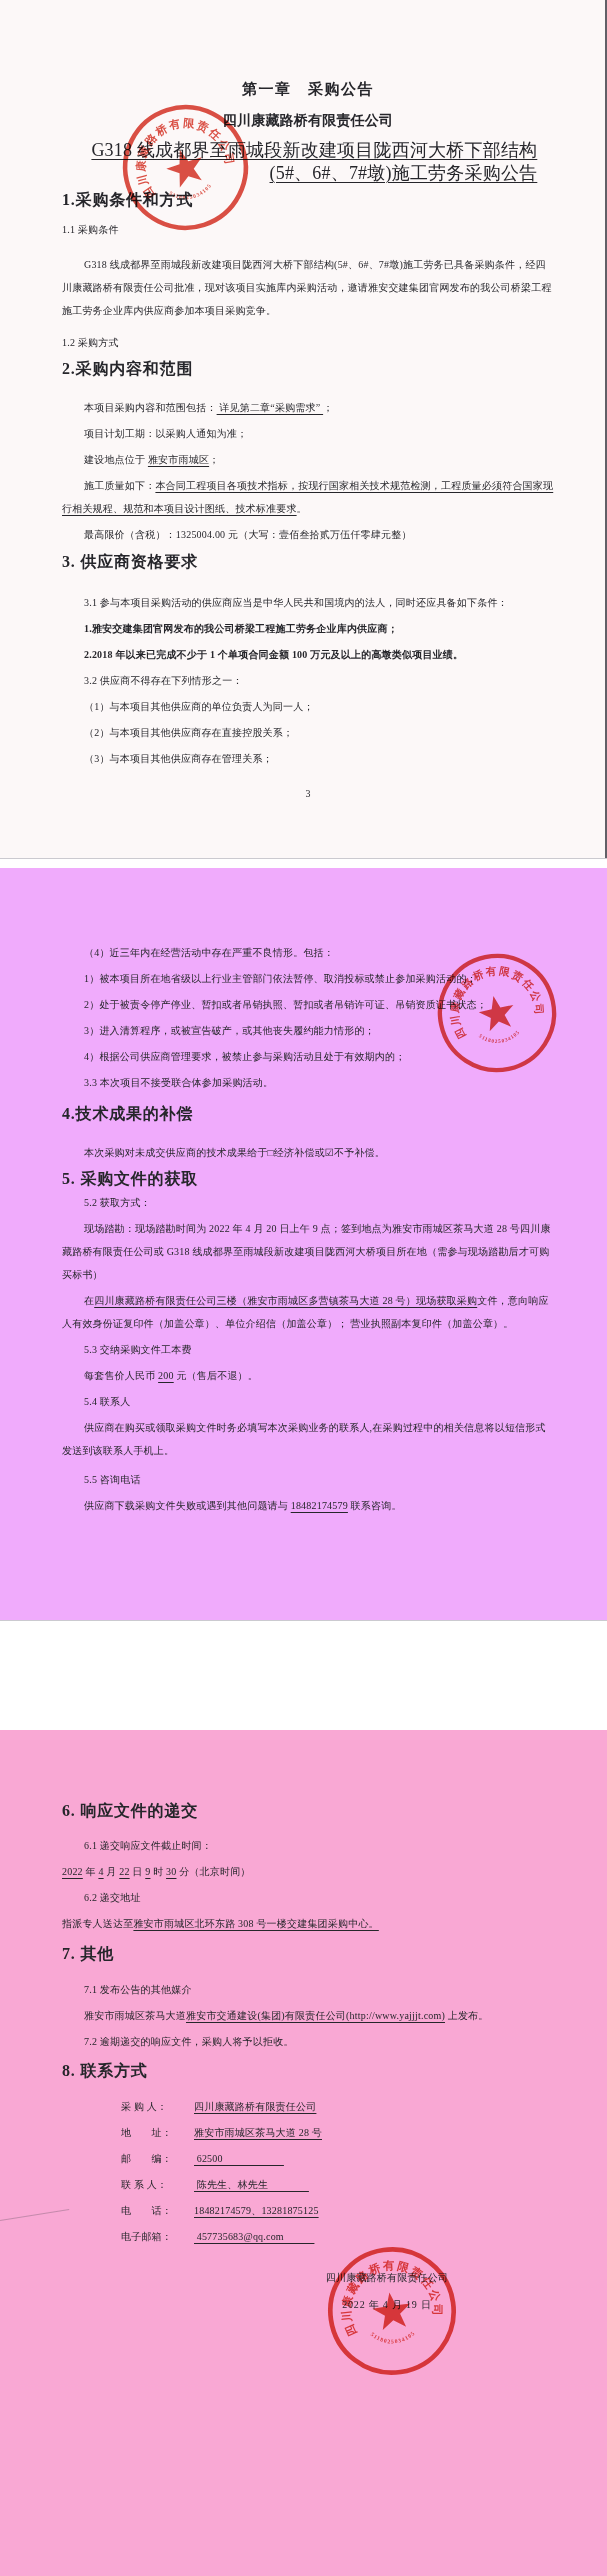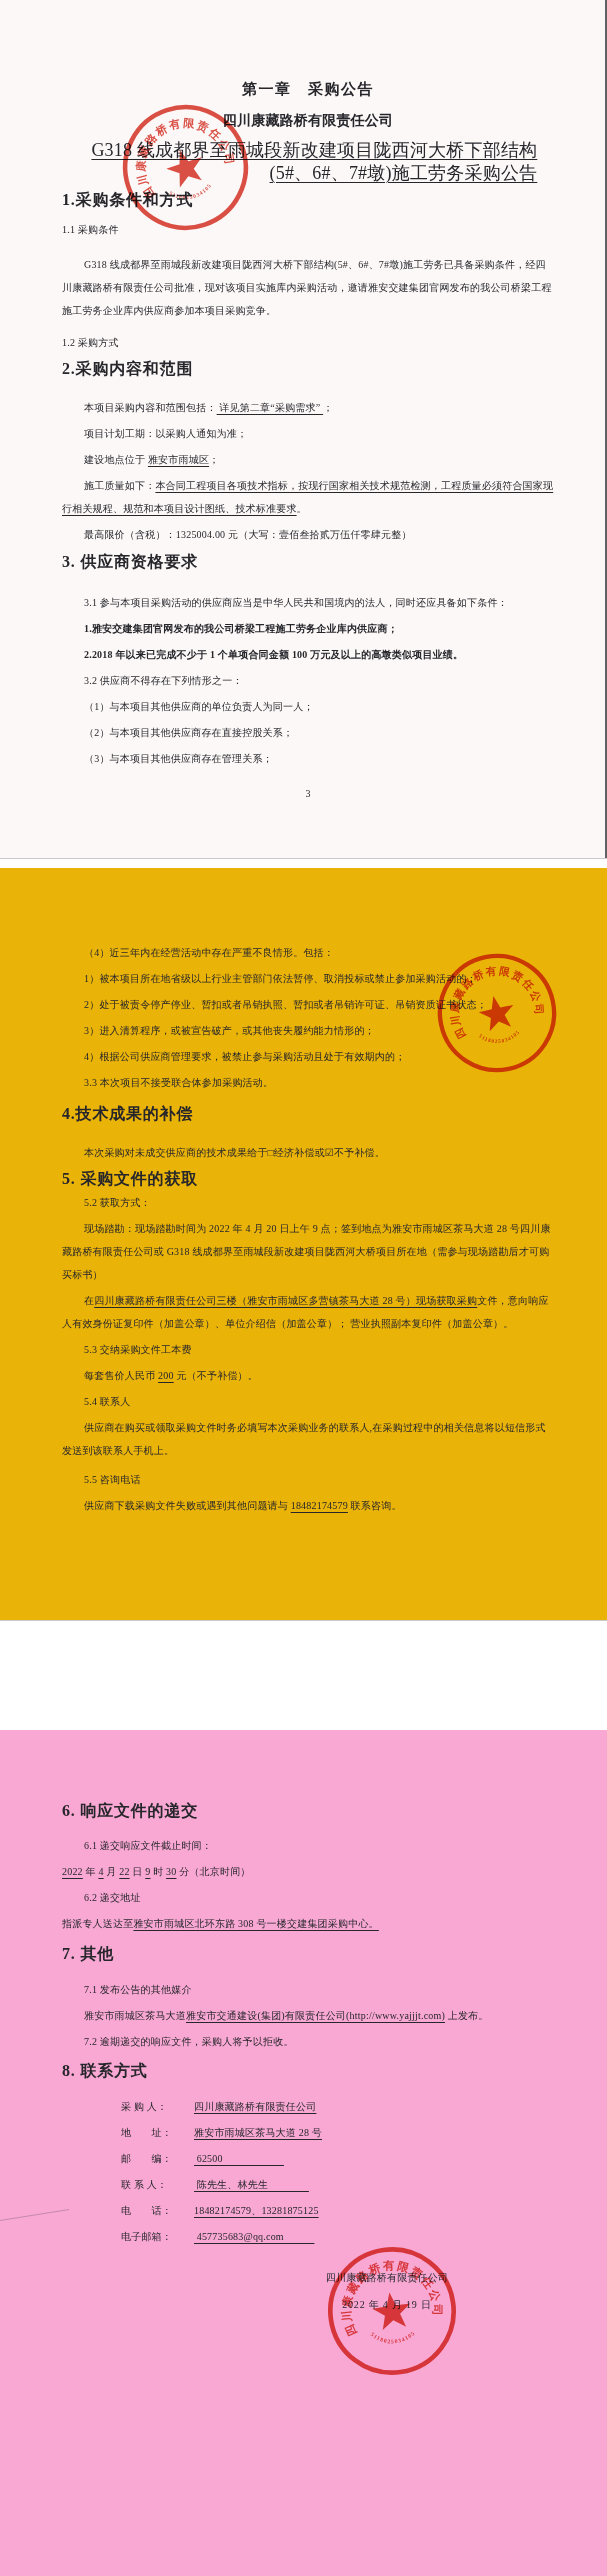--- a/index.html
+++ b/index.html
@@ -2,21 +2,21 @@
 <html style="font-size:12px"><head>
 <meta charset="utf-8">
 <style>
   :root{ --seal:#d8392c; --ink:#26262b; }
   html,body{margin:0;padding:0;background:#ffffff;}
   body{width:607px;}
   .doc{position:relative;width:607px;height:2576px;overflow:hidden;
        font-family:"Liberation Serif","DejaVu Serif",serif;color:var(--ink);}
   .page{position:absolute;left:0;width:607px;box-shadow:0 0.8px 0 rgba(70,65,85,.35);}
   .page-1{top:0;height:858px;background:#fcf8f8;}
-  .page-2{top:868px;height:752px;background:#eab308;}
+  .page-2{top:868px;height:752px;background:#f0abfc;}
   .page-3{top:1730px;height:846px;background:#f9a8d4;box-shadow:none;}
   .content{position:relative;}
   .page-1 .content{padding:73px 53px 0 62px;}
   .page-2 .content{padding:70px 53px 0 62px;}
   .page-3 .content{padding:65px 53px 0 62px;}
 
   .par{margin:3px 0 0;font-size:10px;line-height:23px;letter-spacing:0.2px;}
   .t-chapter{font-size:15px;font-weight:700;text-align:center;line-height:20px;margin:6px 0 12px;letter-spacing:1.5px;}
   .t-company{font-size:14px;font-weight:700;text-align:center;line-height:20px;margin:0;}
   .t-doctitle{font-size:18px;font-weight:400;text-align:right;line-height:23px;margin:7.6px 16.7px 7.6px;}
@@ -100,21 +100,21 @@
         <p class="par t-body"><span>3）进入清算程序，或被宣告破产，或其他丧失履约能力情形的；</span></p>
         <p class="par t-body"><span>4）根据公司供应商管理要求，被禁止参与采购活动且处于有效期内的；</span></p>
         <p class="par t-body"><span>3.3 本次项目不接受联合体参加采购活动。</span></p>
         <p class="par t-sec g16"><span>4.技术成果的补偿</span></p>
         <p class="par t-body g24"><span>本次采购对未成交供应商的技术成果给于□经济补偿或☑不予补偿。</span></p>
         <p class="par t-sec"><span>5. 采购文件的获取</span></p>
         <p class="par t-body"><span>5.2 获取方式：</span></p>
         <p class="par t-body"><span>现场踏勘：现场踏勘时间为 2022 年 4 月 20 日上午 9 点；签到地点为雅安市雨城区茶马大道 28 号四川康藏路桥有限责任公司或 G318 线成都界至雨城段新改建项目陇西河大桥项目所在地（需参与现场踏勘后才可购买标书）</span></p>
         <p class="par t-body"><span>在</span><span class="u">四川康藏路桥有限责任公司三楼（雅安市雨城区多营镇茶马大道 28 号）现场获取采购</span><span>文件，意向响应人有效身份证复印件（加盖公章）、单位介绍信（加盖公章）； 营业执照副本复印件（加盖公章）。</span></p>
         <p class="par t-body"><span>5.3 交纳采购文件工本费</span></p>
-        <p class="par t-body"><span>每套售价人民币 </span><span class="u">200</span><span> 元（不予补偿）。</span></p>
+        <p class="par t-body"><span>每套售价人民币 </span><span class="u">200</span><span> 元（售后不退）。</span></p>
         <p class="par t-body"><span>5.4 联系人</span></p>
         <p class="par t-body"><span>供应商在购买或领取采购文件时务必填写本次采购业务的联系人,在采购过程中的相关信息将以短信形式发送到该联系人手机上。</span></p>
         <p class="par t-body g8"><span>5.5 咨询电话</span></p>
         <p class="par t-body"><span>供应商下载采购文件失败或遇到其他问题请与 </span><span class="u">18482174579</span><span> 联系咨询。</span></p>
       </div>
     <div class="seal seal-2">
       <svg viewBox="0 0 200 200">
         <circle class="ring" cx="100" cy="100" r="92"></circle>
         <polygon class="star" points="100,72 92.9,92.3 71.5,92.7 88.6,105.7 82.4,126.3 100,114 117.6,126.3 111.4,105.7 128.5,92.7 107.1,92.3"></polygon>
         <path id="s2t" d="M43.8,126.2 A62,62 0 1 1 156.2,126.2" fill="none"></path>

